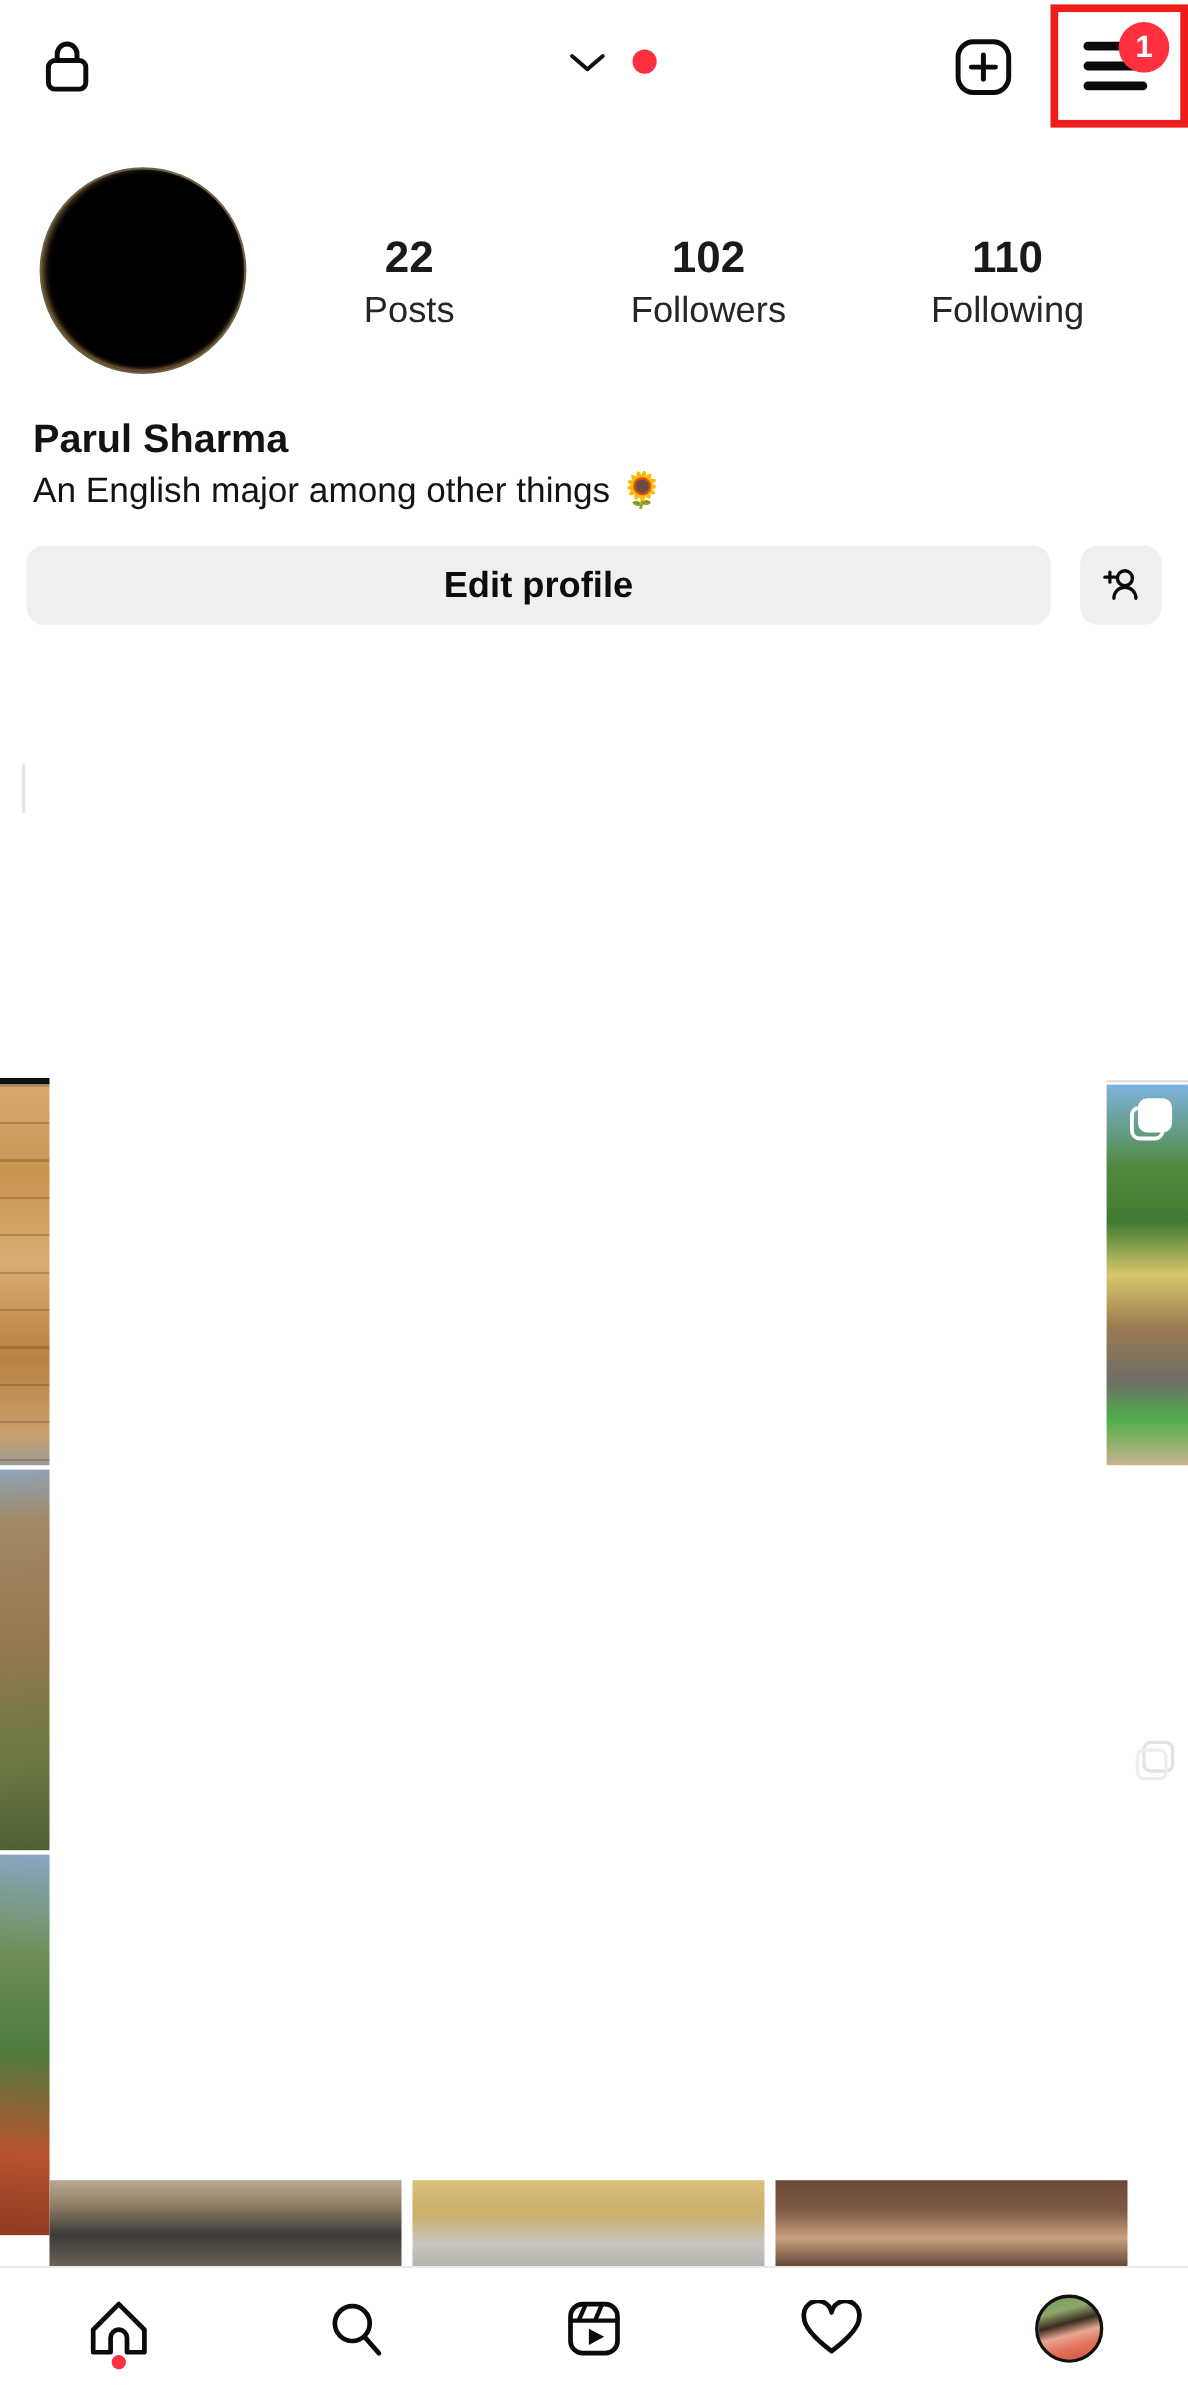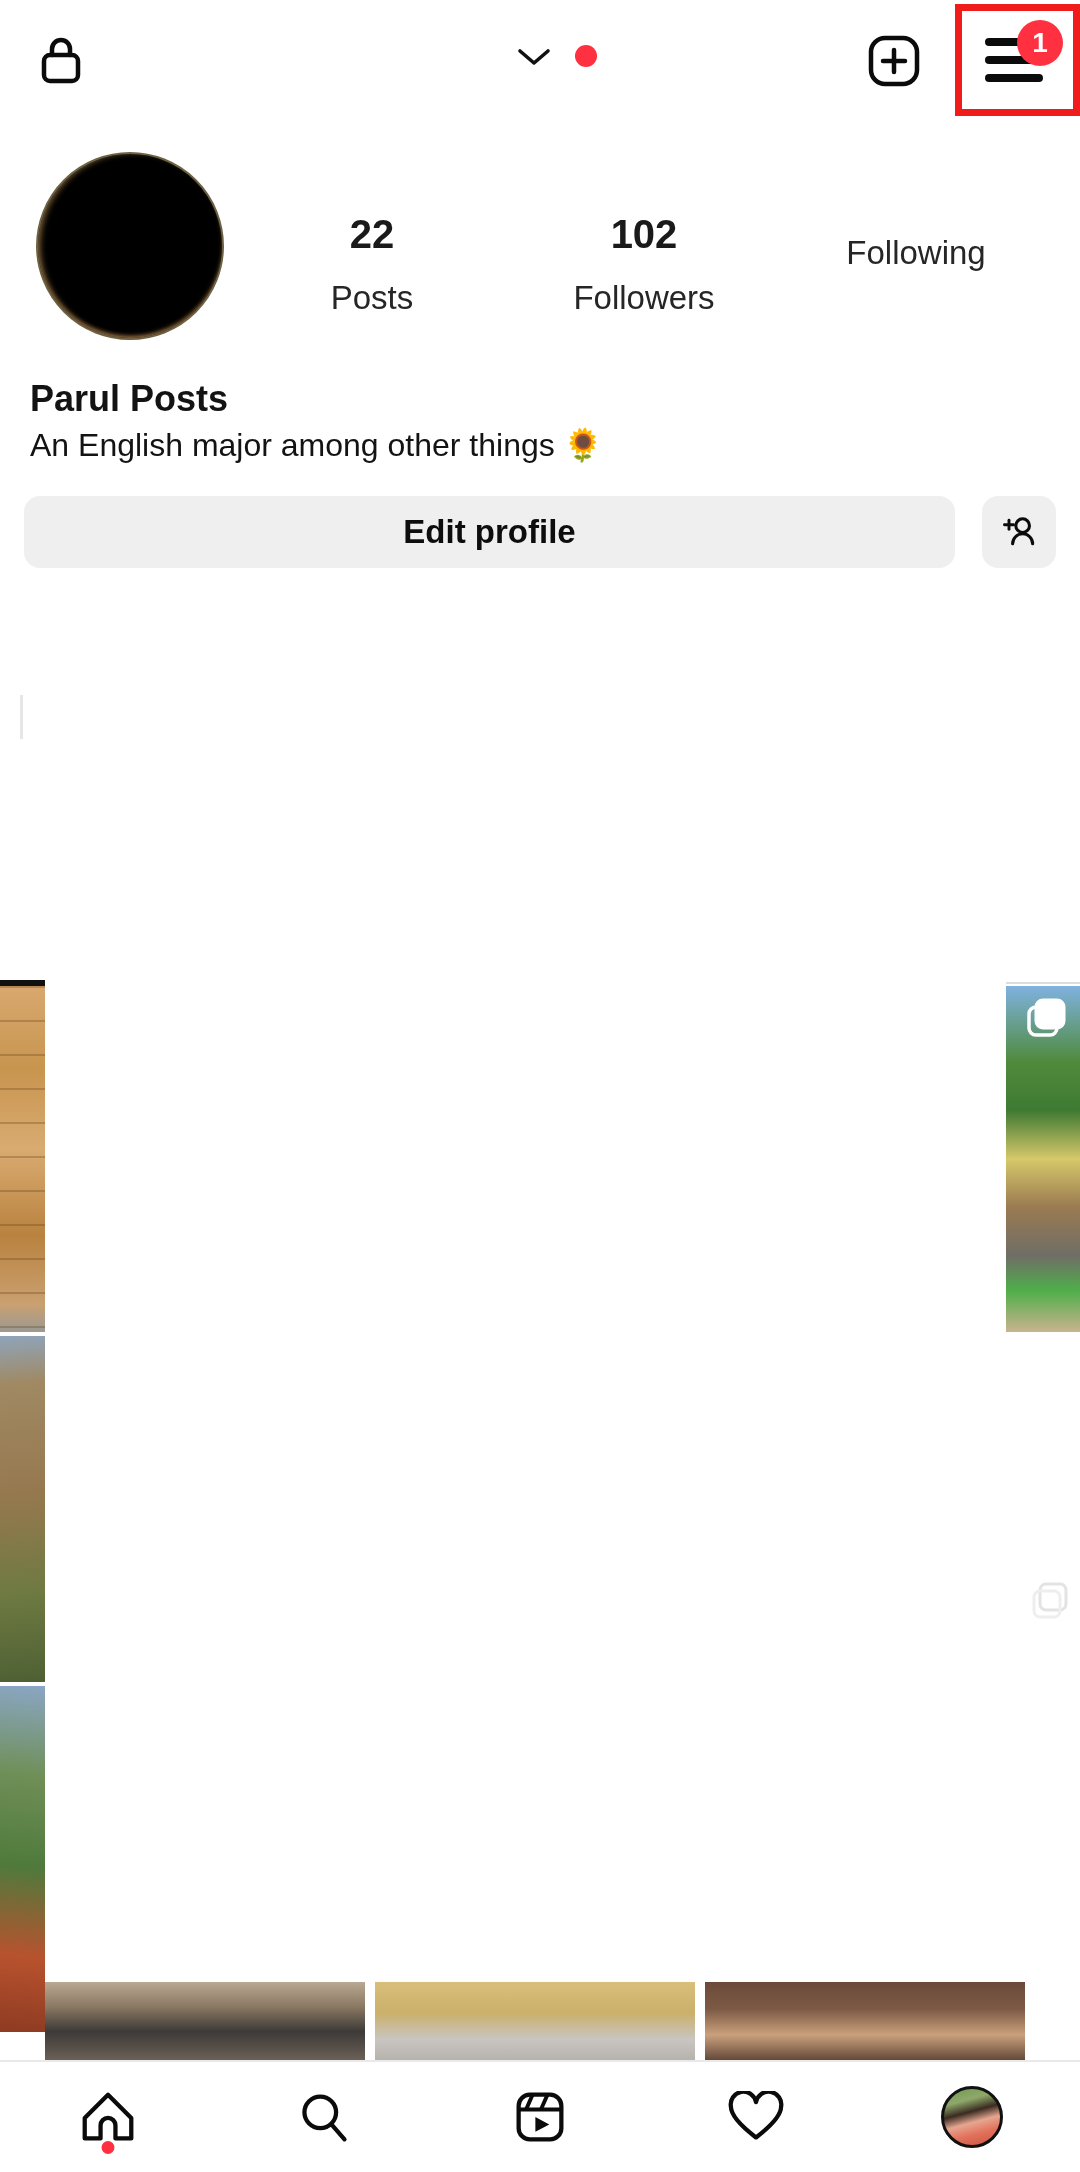--- a/index.html
+++ b/index.html
@@ -78,21 +78,21 @@
     width:816px;
     display:flex; align-items:flex-start;justify-content:space-between;
   }
   .stat { flex:1; text-align:center; }
   .stat-num {
     font-size:40px; font-weight:bold; color:#1a1a1a;
     line-height:1.12; display:block;
   }
   .stat-label {
     font-size:33px; color:#262626; line-height:1.3;
-    display:block; margin-top:20px;
+    display:block; margin-top:4px;
   }
 
   .fullname {
     position:absolute; left:30px; top:379px;
     font-size:36px; font-weight:bold; color:#131313;
     line-height:1.1; white-space:nowrap;
   }
   .bio {
     position:absolute; left:30px; top:427px;
     font-size:32px; color:#131313;
@@ -259,25 +259,26 @@
   <div class="stats">
     <div class="stat">
       <span class="stat-num">22</span>
       <span class="stat-label">Posts</span>
     </div>
     <div class="stat">
       <span class="stat-num">102</span>
       <span class="stat-label">Followers</span>
     </div>
     <div class="stat">
+      <span class="stat-num">110</span>
       <span class="stat-label">Following</span>
     </div>
   </div>
 
-  <div class="fullname">Parul Posts</div>
+  <div class="fullname">Parul Sharma</div>
   <div class="bio">An English major among other things 🌻</div>
 
   <div class="action-row">
     <button class="edit-profile-btn">Edit profile</button>
     <button class="add-person-btn">
       <svg viewBox="0 0 44 44" width="40" height="40">
         <circle cx="26" cy="15" r="7.5" fill="none" stroke="#0b0b0b" stroke-width="3.4"></circle>
         <path d="M15 35 a11 11 0 0 1 22 0" fill="none" stroke="#0b0b0b" stroke-width="3.4" stroke-linecap="round"></path>
         <line x1="6" y1="14" x2="16" y2="14" stroke="#0b0b0b" stroke-width="3.2" stroke-linecap="round"></line>
         <line x1="11" y1="9" x2="11" y2="19" stroke="#0b0b0b" stroke-width="3.2" stroke-linecap="round"></line>

